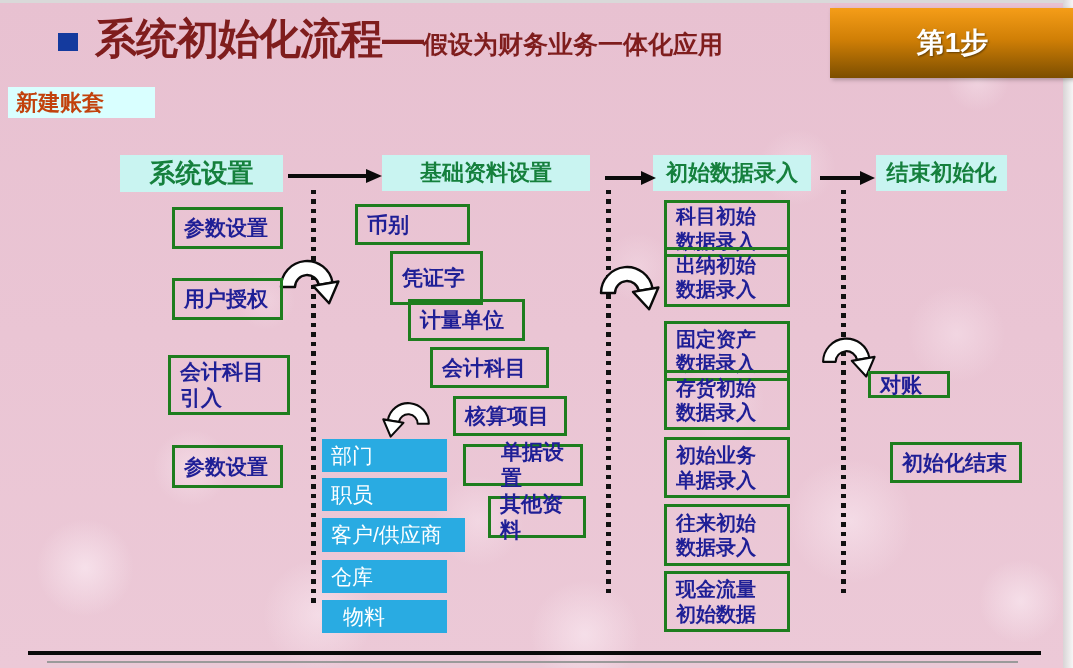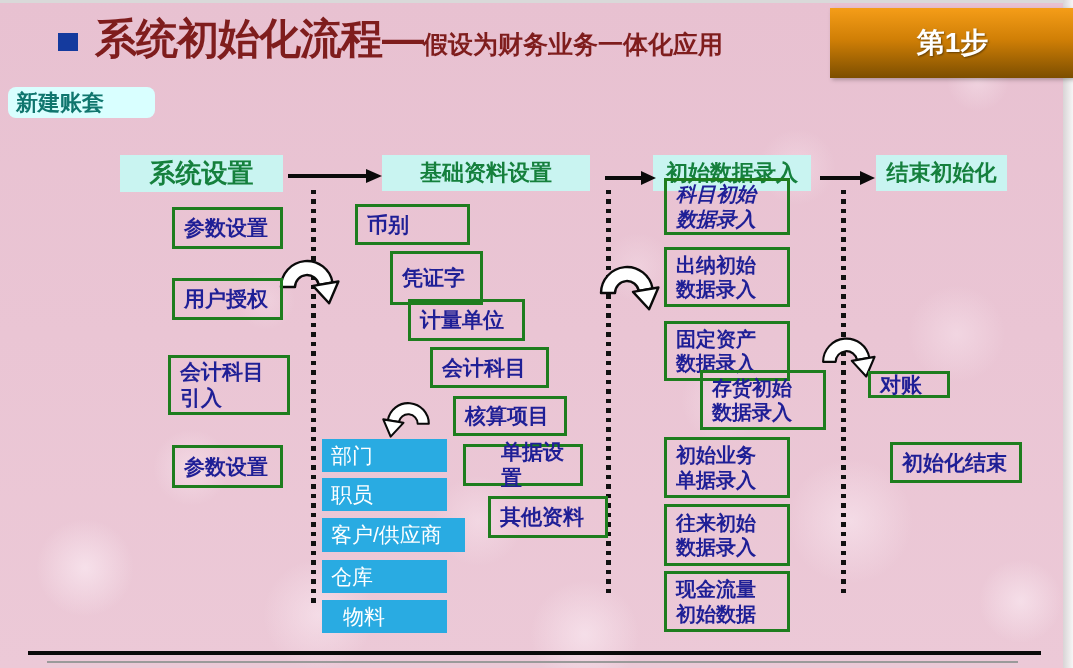--- a/index.html
+++ b/index.html
@@ -35,22 +35,22 @@
   .bullet{background:#143a9e;}
   .title-line{white-space:nowrap;color:#7f1d1d;}
   .t-main{font-size:42px;font-weight:bold;letter-spacing:-1px;}
   .t-sub{font-size:25px;font-weight:bold;}
   .badge{
     background:linear-gradient(180deg,#f59d18 0%,#d07f06 45%,#7c4e00 100%);
     color:#fff;font-size:28px;font-weight:bold;display:flex;align-items:center;justify-content:center;
     text-shadow:1px 1px 2px rgba(0,0,0,.45);box-shadow:2px 2px 4px rgba(0,0,0,.25);
   }
   .tag{
-    background:#d9ffff;color:#0f766e;font-size:22px;font-weight:bold;
-    display:flex;align-items:center;padding-left:8px;border-radius:8px;
+    background:#d9ffff;color:#c2410c;font-size:22px;font-weight:bold;
+    display:flex;align-items:center;padding-left:8px;
   }
   
   .hdr{
     background:#c9f4f1;color:#15803d;font-weight:bold;
     display:flex;align-items:center;justify-content:center;white-space:nowrap;
   }
   
   .gbox{
     border:3px solid #1e7d1e;color:#1f1f96;font-weight:bold;font-size:21px;
     display:flex;align-items:center;padding-left:9px;line-height:1.22;
@@ -131,35 +131,35 @@
   <div class="abs gbox" style="left:168px;top:355px;width:122px;height:60px;">会计科目
 引入</div>
   <div class="abs gbox" style="left:172px;top:445px;width:111px;height:43px;">参数设置</div>
 
   <div class="abs gbox" style="left:355px;top:204px;width:115px;height:41px;">币别</div>
   <div class="abs gbox" style="left:390px;top:251px;width:93px;height:54px;">凭证字</div>
   <div class="abs gbox" style="left:408px;top:299px;width:117px;height:42px;">计量单位</div>
   <div class="abs gbox" style="left:430px;top:347px;width:119px;height:41px;">会计科目</div>
   <div class="abs gbox" style="left:453px;top:396px;width:114px;height:40px;">核算项目</div>
   <div class="abs gbox" style="left:463px;top:444px;width:120px;height:42px;padding-left:35px;">单据设置</div>
-  <div class="abs gbox" style="left:488px;top:496px;width:120px;height:42px;">其他资料</div>
+  <div class="abs gbox" style="left:488px;top:496px;width:98px;height:42px;">其他资料</div>
 
   <div class="abs cbox" style="left:322px;top:439px;width:125px;height:33px;">部门</div>
   <div class="abs cbox" style="left:322px;top:478px;width:125px;height:33px;">职员</div>
   <div class="abs cbox" style="left:322px;top:518px;width:143px;height:34px;">客户/供应商</div>
   <div class="abs cbox" style="left:322px;top:560px;width:125px;height:33px;">仓库</div>
   <div class="abs cbox" style="left:322px;top:600px;width:125px;height:33px;padding-left:21px;">物料</div>
 
-  <div class="abs gbox small" style="left:664px;top:178px;width:126px;height:57px;font-style:italic;">科目初始
+  <div class="abs gbox small" style="left:664px;top:200px;width:126px;height:57px;">科目初始
 数据录入</div>
   <div class="abs gbox small" style="left:664px;top:247px;width:126px;height:60px;">出纳初始
 数据录入</div>
   <div class="abs gbox small" style="left:664px;top:305px;width:126px;height:60px;margin-top:16px;">固定资产
 数据录入</div>
-  <div class="abs gbox small" style="left:664px;top:370px;width:126px;height:60px;margin-left:36px;">存货初始
+  <div class="abs gbox small" style="left:664px;top:370px;width:126px;height:60px;">存货初始
 数据录入</div>
   <div class="abs gbox small" style="left:664px;top:437px;width:126px;height:61px;">初始业务
 单据录入</div>
   <div class="abs gbox small" style="left:664px;top:504px;width:126px;height:62px;">往来初始
 数据录入</div>
   <div class="abs gbox small" style="left:664px;top:571px;width:126px;height:61px;">现金流量
 初始数据</div>
 
   <div class="abs gbox" style="left:868px;top:371px;width:82px;height:27px;">对账</div>
   <div class="abs gbox" style="left:890px;top:442px;width:132px;height:41px;">初始化结束</div>

